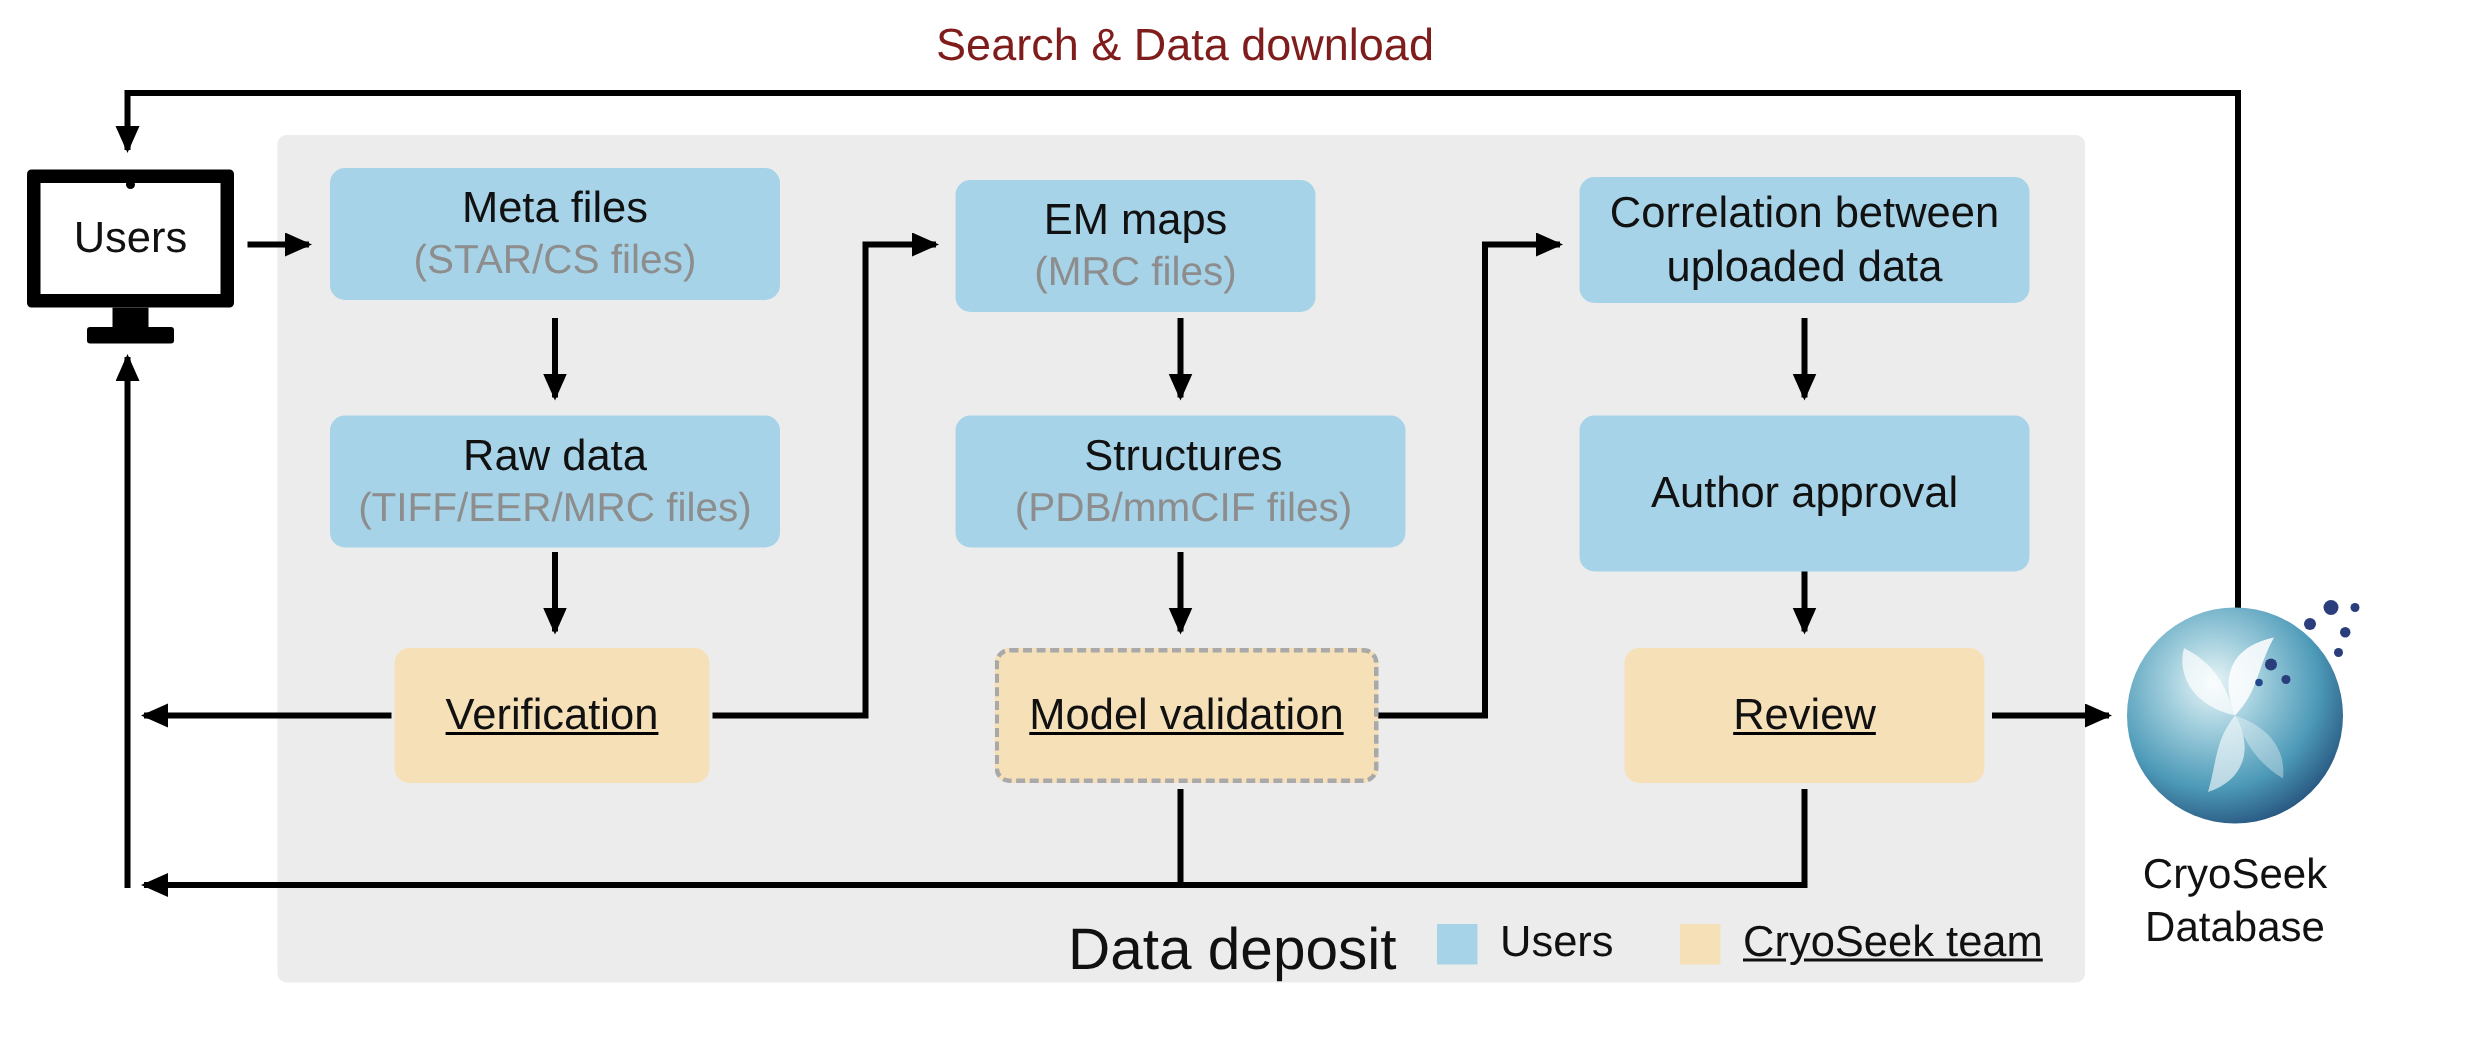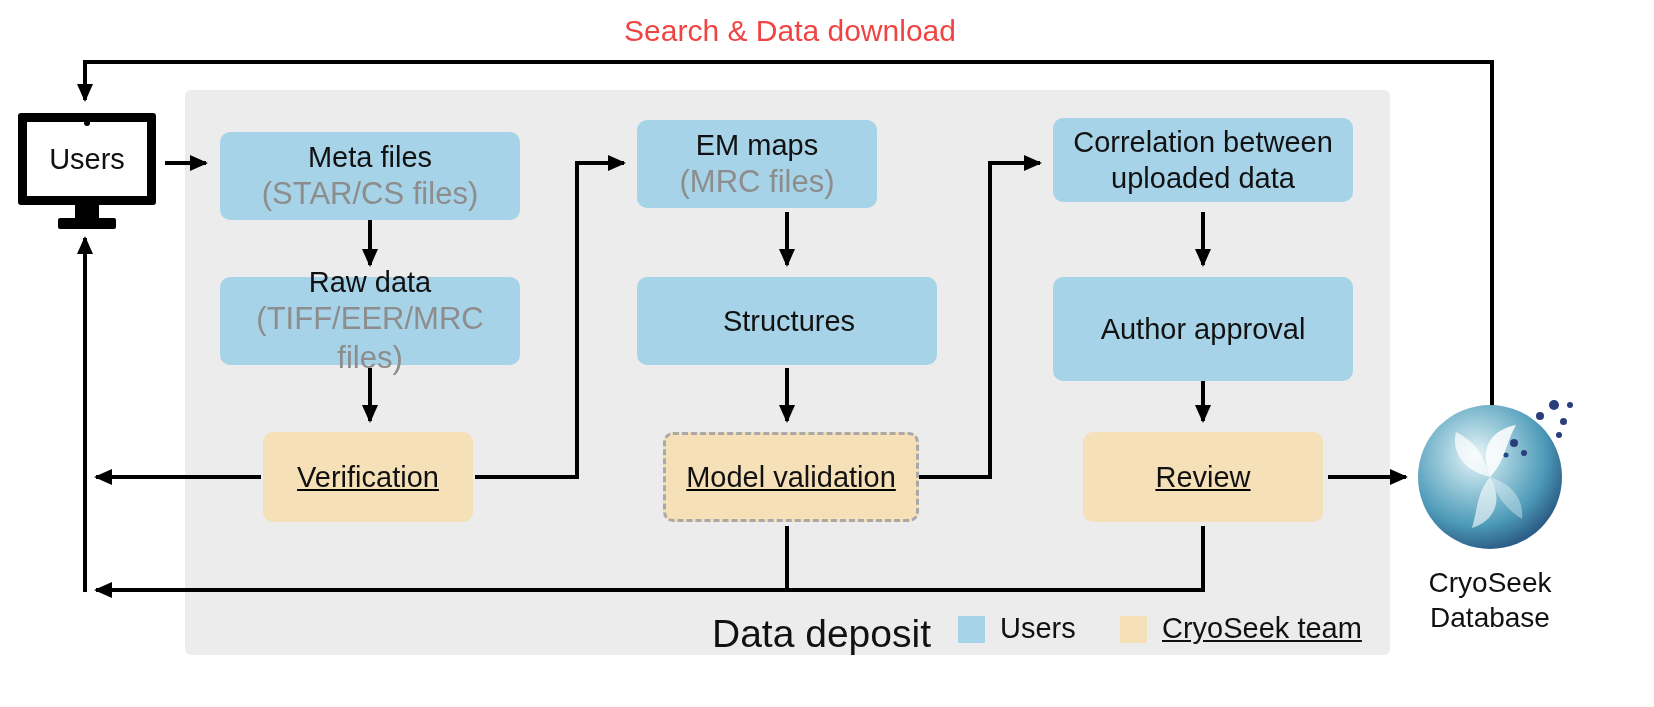--- a/index.html
+++ b/index.html
@@ -3,31 +3,31 @@
 <meta charset="utf-8">
 <style>
   html,body { margin:0; padding:0; background:#ffffff; font-family:"Liberation Sans", sans-serif; }
   .stage { position:relative; width:1654px; height:707px; background:#ffffff; overflow:hidden; }
 
   .panel { position:absolute; left:185px; top:90px; width:1205px; height:565px; background:#ececec; border-radius:6px; }
 
   svg.connectors { position:absolute; left:0; top:0; width:1654px; height:707px; }
   svg.connectors path { stroke:#000; stroke-width:4; fill:none; }
 
-  .top-label { position:absolute; left:360px; top:14px; width:860px; text-align:center; font-size:30px; color:#ef4444; }
+  .top-label { position:absolute; left:360px; top:14px; width:860px; text-align:center; font-size:30px; color:#7f1d1d; }
   .bottom-label { position:absolute; left:712px; top:612px; font-size:39px; color:#111; }
 
   .box { position:absolute; border-radius:10px; display:flex; flex-direction:column; align-items:center; justify-content:center; text-align:center; box-sizing:border-box; padding:4px 10px; }
   .box.blue { background:#a7d3e8; }
   .box.tan { background:#f6e0b8;text-decoration:underline; }
   .box.dashed { border:3px dashed #a9a9a9; }
   .box .title { font-size:29px; color:#111; line-height:1.25; }
-  .box .subtitle { font-size:31px; color:#8d8d8d; line-height:1.25; }
+  .box .subtitle { font-size:27px; color:#8d8d8d; line-height:1.25; }
 
-  #box-meta { left:220px; top:132px; width:300px; height:88px;text-align:right; }
+  #box-meta { left:220px; top:112px; width:300px; height:88px;text-align:right; }
   #box-raw { left:220px; top:277px; width:300px; height:88px; }
   #box-verification { left:263px; top:432px; width:210px; height:90px; }
   #box-em { left:637px; top:120px; width:240px; height:88px; }
   #box-structures { left:637px; top:277px; width:300px; height:88px;padding-left:14px; }
   #box-model { left:663px; top:432px; width:256px; height:90px; }
   #box-correlation { left:1053px; top:118px; width:300px; height:84px; }
   #box-author { left:1053px; top:277px; width:300px; height:104px; }
   #box-review { left:1083px; top:432px; width:240px; height:90px; }
 
   .monitor { position:absolute; left:18px; top:113px; width:138px; }
@@ -119,20 +119,21 @@
   <div class="box tan" id="box-verification">
     <div class="title">Verification</div>
   </div>
 
   <div class="box blue" id="box-em">
     <div class="title">EM maps</div>
     <div class="subtitle">(MRC files)</div>
   </div>
   <div class="box blue" id="box-structures">
     <div class="title">Structures</div>
+    <div class="subtitle">(PDB/mmCIF files)</div>
   </div>
   <div class="box tan dashed" id="box-model">
     <div class="title">Model validation</div>
   </div>
 
   <div class="box blue" id="box-correlation">
     <div class="title">Correlation between uploaded data</div>
   </div>
   <div class="box blue" id="box-author">
     <div class="title">Author approval</div>

